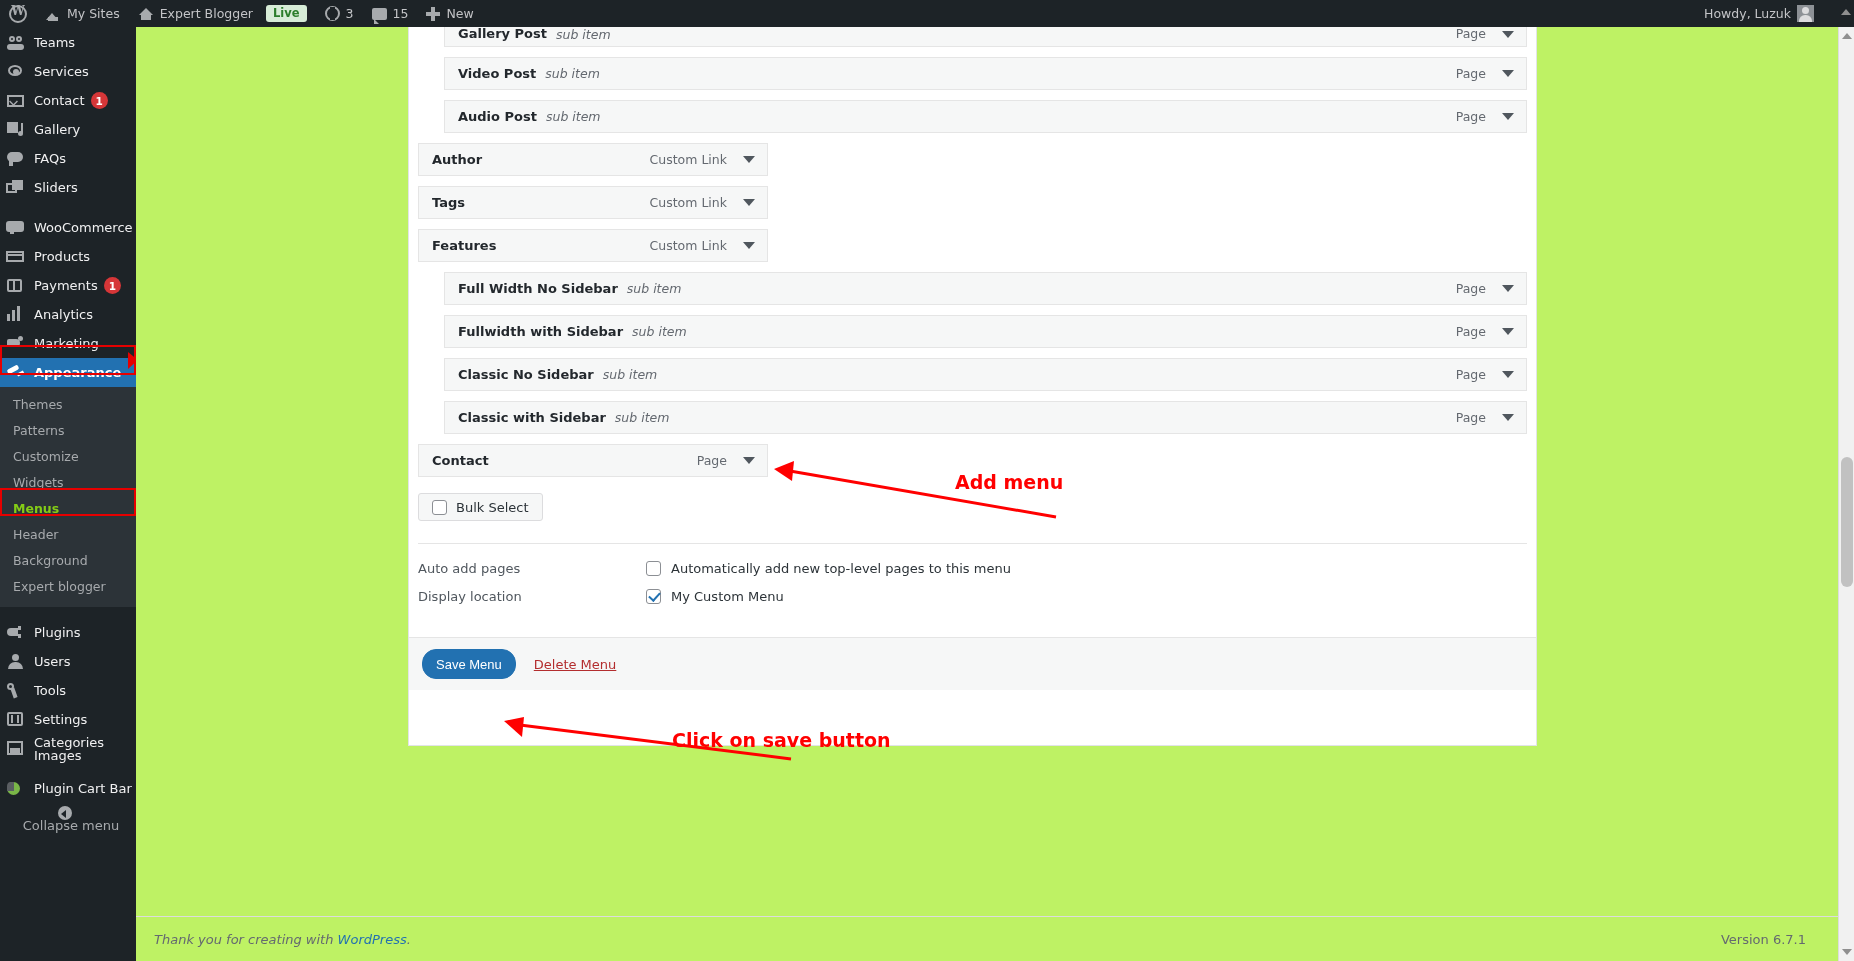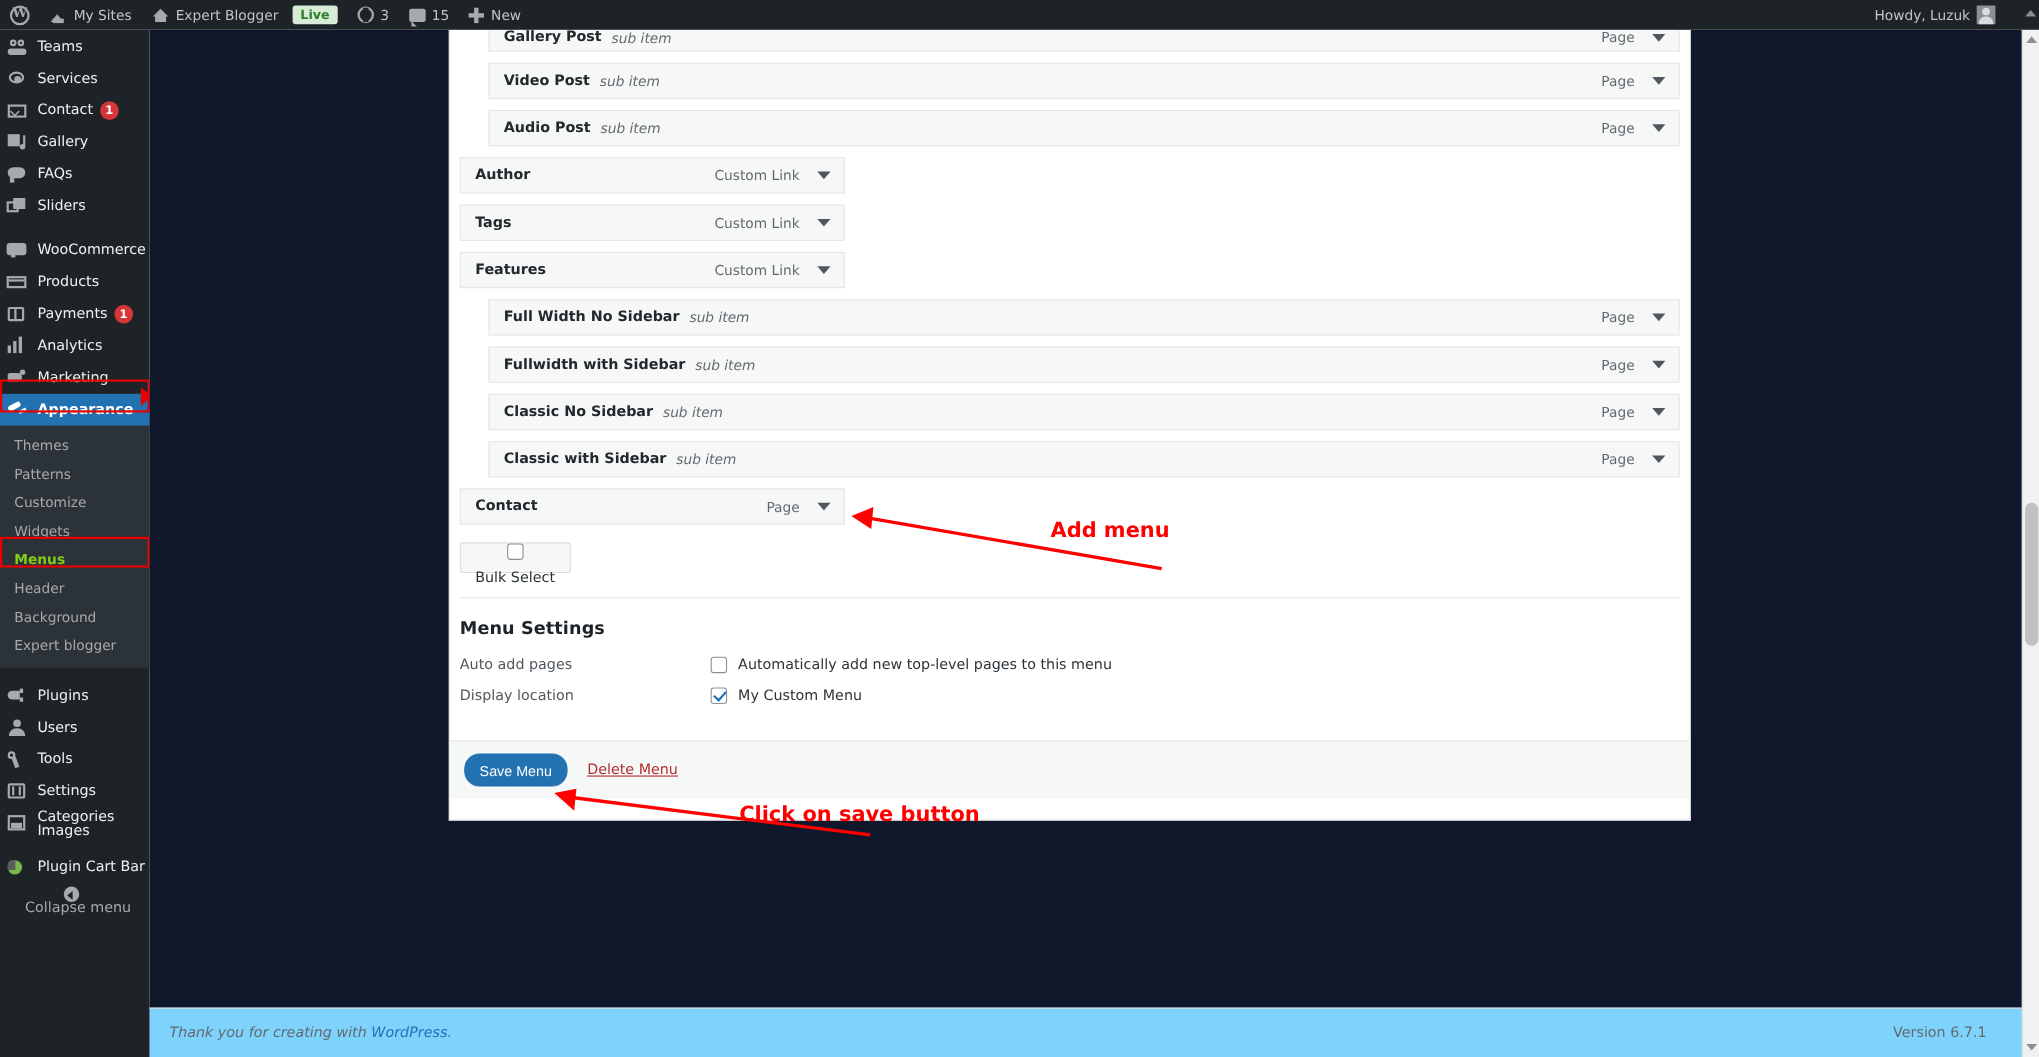--- a/index.html
+++ b/index.html
@@ -153,21 +153,21 @@
   .sq { position: absolute; background: #a7aaad; }
   .menu-top.current .sq { background: #fff; }
   .ring {
     position: absolute; border: 2px solid #a7aaad; border-radius: 50%;
   }
 
   
   #main {
     position: absolute; top: 27px; left: 136px;
     width: 1718px; height: 934px;
-    background: #0f172a;
+    background: #bef264;
     overflow: hidden;
   }
   #panel {
     position: absolute; left: 272px; top: 0;
     width: 1129px; min-height: 719px;
     background: #fff;
     border: 1px solid #e2e4e7;
     border-top: none;
   }
   .menu-list {
@@ -205,21 +205,21 @@
   .mrow.clipped { height: 20px; margin-top: 0; border-top: none; align-items: flex-start; }
   .mrow.clipped .title { line-height: 14px; }
   .mrow.clipped .rtype { line-height: 14px; }
   .mrow.clipped .caret { margin-top: 4px; }
 
   .bulk-wrap { padding: 6px 0 0 9px; }
   .bulk-btn {
     display: inline-flex; align-items: center; gap: 9px;
     background: #f6f7f7; border: 1px solid #dcdcde;
     height: 28px; padding: 0 13px;
-    font-size: 13px; color: #2c3338; border-radius: 3px; flex-direction: column;
+    font-size: 13px; color: #2c3338; border-radius: 3px;
   }
   .cb {
     width: 15px; height: 15px; border: 1px solid #8c8f94;
     background: #fff; border-radius: 3px; position: relative;
     display: inline-block; flex: none;
   }
   .cb.checked::after {
     content: ""; position: absolute; left: 4px; top: 0px;
     width: 5px; height: 9px;
     border: solid #2271b1; border-width: 0 2px 2px 0;
@@ -258,21 +258,21 @@
     font-size: 19px; white-space: nowrap;
     font-family: "DejaVu Sans", "Liberation Sans", sans-serif;
   }
   svg.anno { position: absolute; overflow: visible; pointer-events: none; }
 
   
   #footer {
     position: absolute; left: 136px; bottom: 0;
     width: 1718px; height: 45px;
     border-top: 1px solid #dcdcde;
-    background: #7dd3fc;
+    background: #bef264;
     display: flex; align-items: center;
     font-size: 13px; color: #646970;
   }
   #footer .thanks { margin-left: 18px; font-style: italic; }
   #footer .thanks a { color: #2271b1; font-style: italic; }
   #footer .ver { margin-left: auto; margin-right: 48px; }
 
   
   #scrollbar {
     position: absolute; right: 0; top: 27px;
@@ -603,21 +603,20 @@
     <div class="bulk-wrap">
       <div class="bulk-btn">
         <span class="cb"></span>
         <span>Bulk Select</span>
       </div>
     </div>
 
     <div class="hr"></div>
 
     <div class="settings">
-      <h3>Menu Settings</h3>
 
       <div class="srow">
         <span class="slabel">Auto add pages</span>
         <span class="sopt">
           <span class="cb"></span>
           <span>Automatically add new top-level pages to this menu</span>
         </span>
       </div>
 
       <div class="srow">

